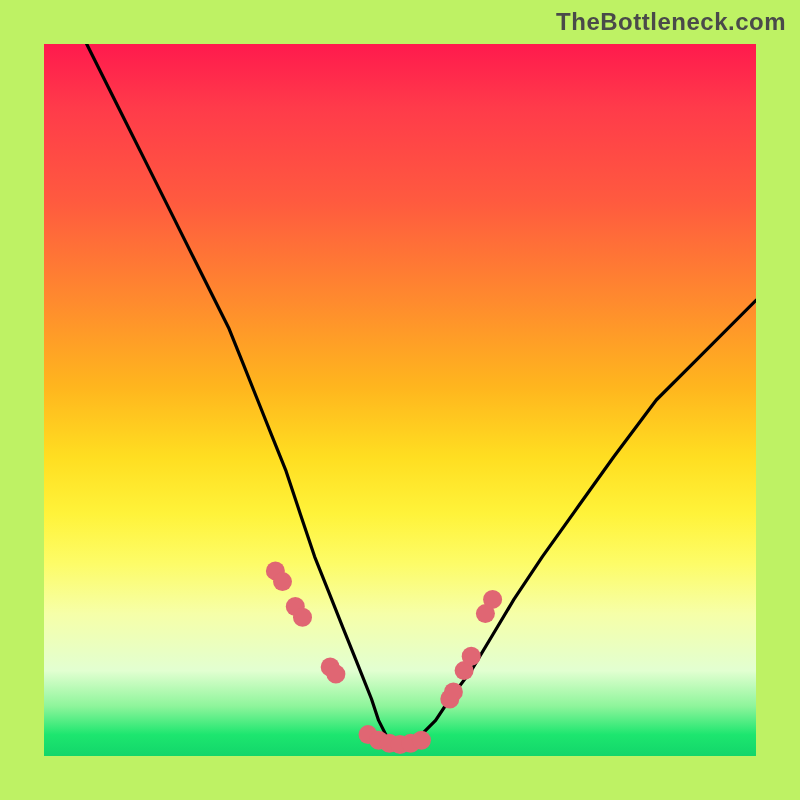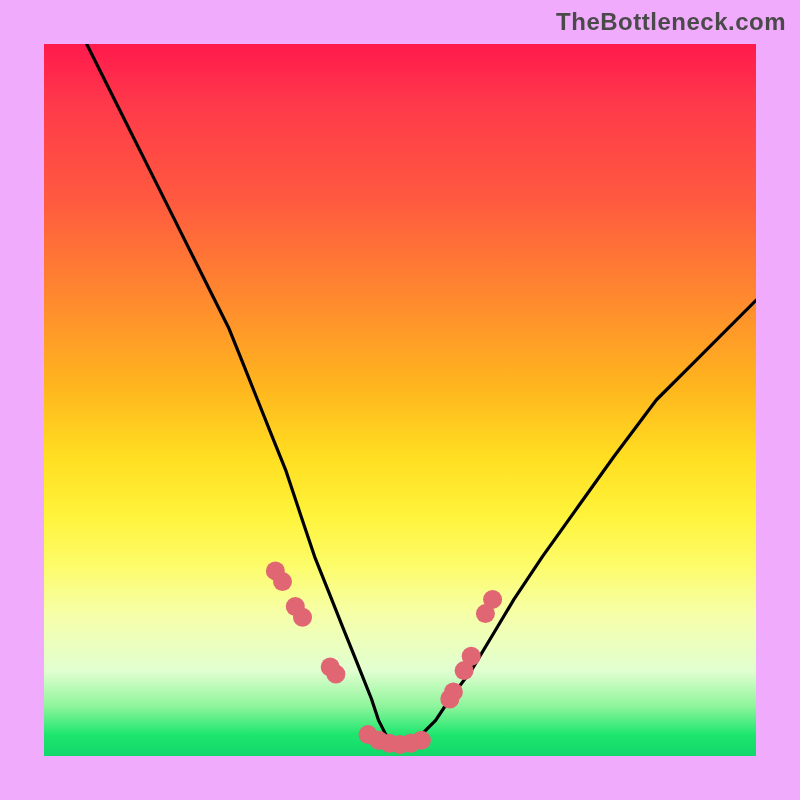--- a/index.html
+++ b/index.html
@@ -8,21 +8,21 @@
     width: 800px;
     height: 800px;
     background: #000;
     overflow: hidden;
     font-family: Arial, Helvetica, sans-serif;
   }
   .frame {
     position: relative;
     width: 800px;
     height: 800px;
-    background: #f0abfc;
+    background: #bef264;
   }
   .watermark {
     position: absolute;
     top: 8px;
     right: 14px;
     font-size: 24px;
     font-weight: 600;
     color: #4a4a4a;
     letter-spacing: 0.5px;
     z-index: 5;

